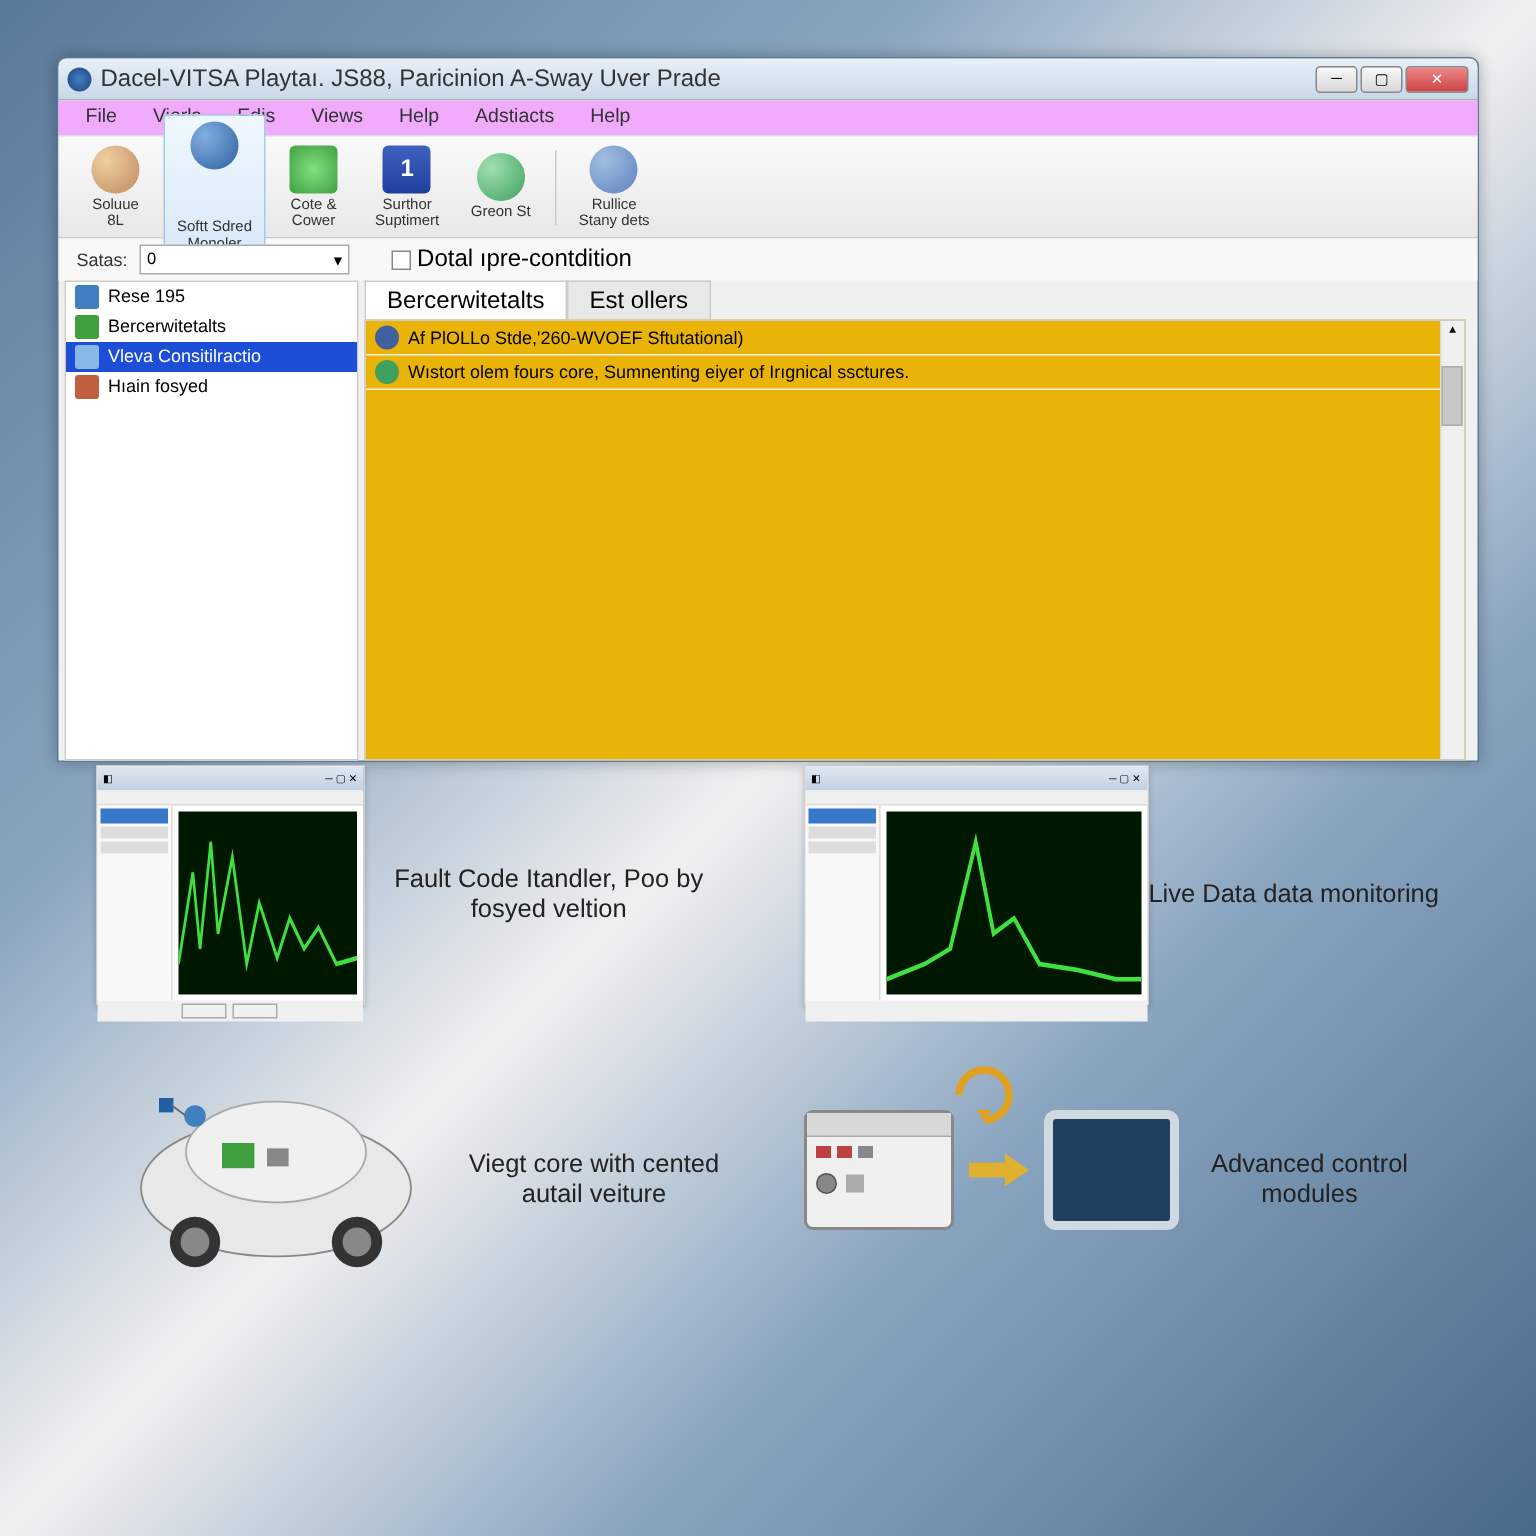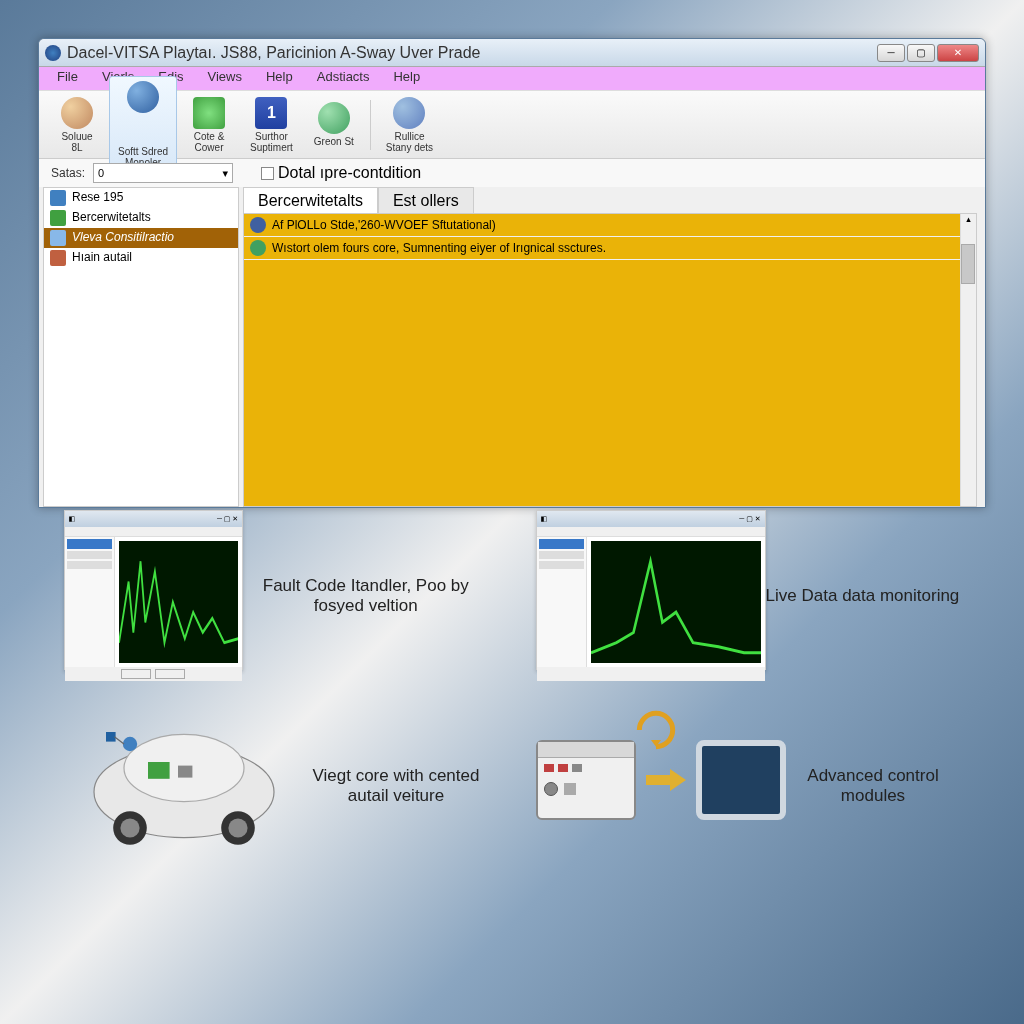--- a/index.html
+++ b/index.html
@@ -19,21 +19,21 @@
 .tool-icon { width: 32px; height: 32px; border-radius: 50%; margin-bottom: 2px; }
 .tool-label { text-align: center; line-height: 1.1; }
 .controls-row { height: 28px; display: flex; align-items: center; padding: 0 12px; gap: 8px; background: #f8f8f8; }
 .controls-row label { font-size: 12px; color: #333; }
 .dropdown { height: 20px; width: 140px; border: 1px solid #aaa; background: white; font-size: 11px; padding: 0 4px; display: flex; align-items: center; justify-content: space-between; }
 .checkbox-wrap { display: flex; align-items: center; gap: 4px; margin-left: 20px; }
 .checkbox { width: 13px; height: 13px; border: 1px solid #888; background: white; }
 .main-area { display: flex; height: 320px; }
 .sidebar { width: 196px; background: white; border: 1px solid #ccc; margin: 0 4px; }
 .tree-item { display: flex; align-items: flex-start; padding: 2px 6px; font-size: 12px; gap: 6px; cursor: pointer; }
-.tree-item.selected { background: #a16207; color: white; font-style: italic; }
+.tree-item.selected { background: #1d4ed8; color: white; }
 .tree-icon { width: 16px; height: 16px; border-radius: 2px; }
 .content { flex: 1; margin-right: 8px; display: flex; flex-direction: column; }
 .tabs { display: flex; height: 26px; }
 .tab { padding: 4px 14px; font-size: 16px; border: 1px solid #ccc; background: #e8e8e8; cursor: pointer; border-bottom: none; }
 .tab.active { background: white; font-weight: 500; }
 .content-list { flex: 1; background: #eab308; border: 1px solid #ccc; overflow: hidden; position: relative; }
 .list-row { display: flex; align-items: center; padding: 3px 6px; font-size: 12px; gap: 6px; border-bottom: 1px solid #f0f0f0; }
 .list-row.highlighted { background: #fffff0; }
 .list-icon { width: 16px; height: 16px; border-radius: 50%; flex-shrink: 0; }
 .scrollbar { position: absolute; right: 0; top: 0; bottom: 0; width: 16px; background: #f0f0f0; border-left: 1px solid #ddd; }
@@ -130,21 +130,21 @@
       <div class="tree-item">
         <div class="tree-icon" style="background:#40a040"></div>
         <span>Bercerwitetalts</span>
       </div>
       <div class="tree-item selected">
         <div class="tree-icon" style="background:#88b8e8"></div>
         <span>Vleva Consitilractio</span>
       </div>
       <div class="tree-item">
         <div class="tree-icon" style="background:#c06040"></div>
-        <span>Hıain autail</span>
+        <span>Hıain fosyed</span>
       </div>
     </div>
 
     <div class="content">
       <div class="tabs">
         <div class="tab active">Bercerwitetalts</div>
         <div class="tab">Est ollers</div>
       </div>
       <div class="content-list">
         <div class="list-row">

